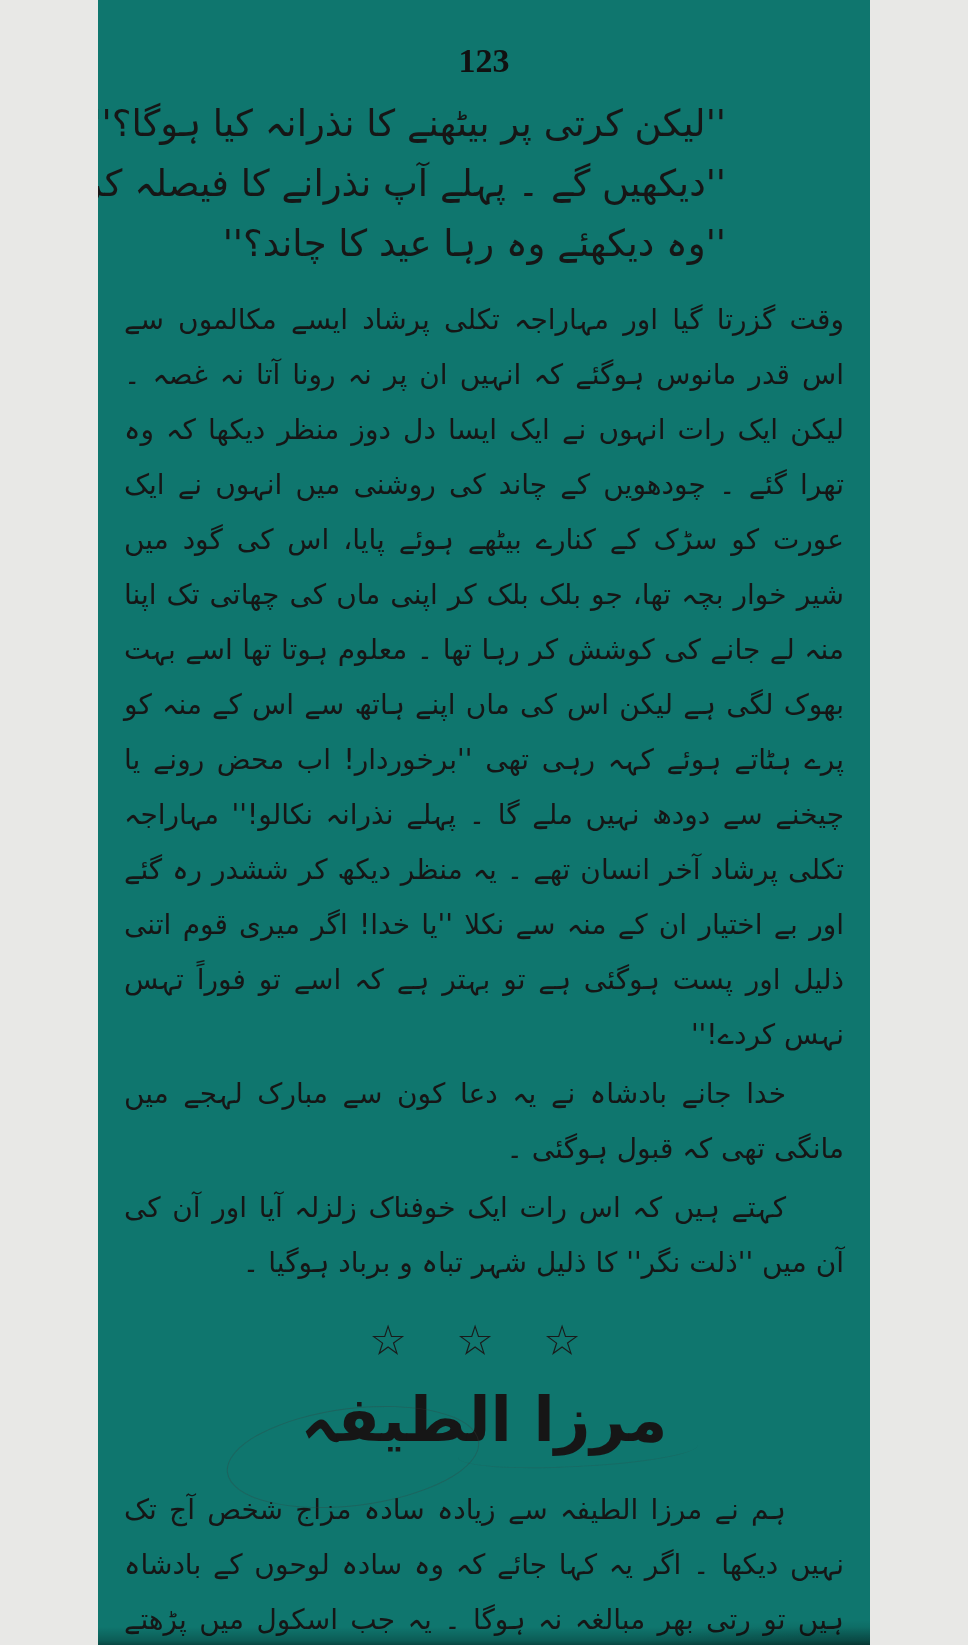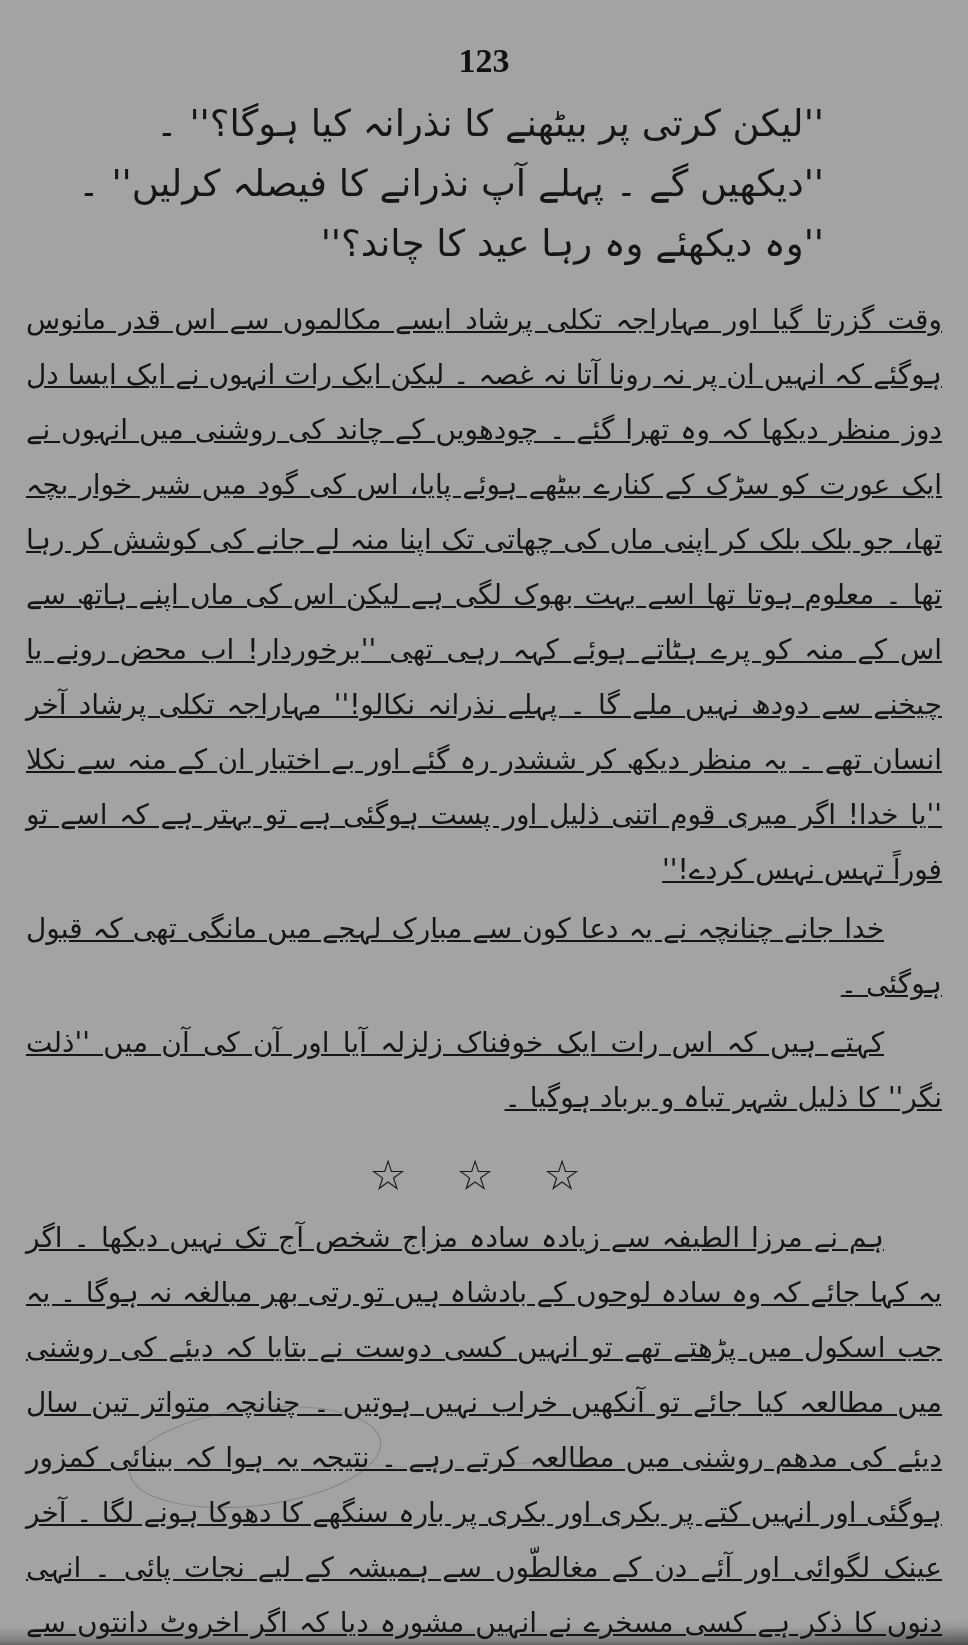--- a/index.html
+++ b/index.html
@@ -2,24 +2,24 @@
 <html lang="ur" dir="rtl"><head>
 <meta charset="utf-8">
 <style>
   html, body {
     margin: 0;
     padding: 0;
     background: #e8e8e6;
   }
   .page {
     position: relative;
-    width: 968px;
+    width: 772px;
     height: 1645px;
     margin: 0 auto;
-    background: #a3a3a3;
+    background: #0f766e;
     color: #161616;
     overflow: hidden;
     box-sizing: border-box;
     padding: 42px 26px 0 26px;
     font-family: "DejaVu Sans", sans-serif;
   }
   .page-number {
     text-align: center;
     font-family: "Liberation Serif", "DejaVu Serif", serif;
     font-weight: bold;
@@ -36,21 +36,20 @@
     line-height: 60px;
     white-space: nowrap;
   }
   .para {
     direction: rtl;
     text-align: justify;
     text-justify: inter-word;
     font-size: 28px;
     line-height: 55px;
     margin: 0 0 4px 0;
-    text-decoration: underline;
   }
   .para.first {
     margin-top: 18px;
   }
   .para.indent {
     text-indent: 58px;
   }
   .stars {
     text-align: center;
     font-size: 42px;
@@ -116,26 +115,27 @@
   <div class="page-number">123</div>
 
   <div class="dialogue">''لیکن کرتی پر بیٹھنے کا نذرانہ کیا ہوگا؟'' ۔</div>
 
   <div class="dialogue">''دیکھیں گے ۔ پہلے آپ نذرانے کا فیصلہ کرلیں'' ۔</div>
 
   <div class="dialogue">''وہ دیکھئے وہ رہا عید کا چاند؟''</div>
 
   <p class="para first">وقت گزرتا گیا اور مہاراجہ تکلی پرشاد ایسے مکالموں سے اس قدر مانوس ہوگئے کہ انہیں ان پر نہ رونا آتا نہ غصہ ۔ لیکن ایک رات انہوں نے ایک ایسا دل دوز منظر دیکھا کہ وہ تھرا گئے ۔ چودھویں کے چاند کی روشنی میں انہوں نے ایک عورت کو سڑک کے کنارے بیٹھے ہوئے پایا، اس کی گود میں شیر خوار بچہ تھا، جو بلک بلک کر اپنی ماں کی چھاتی تک اپنا منہ لے جانے کی کوشش کر رہا تھا ۔ معلوم ہوتا تھا اسے بہت بھوک لگی ہے لیکن اس کی ماں اپنے ہاتھ سے اس کے منہ کو پرے ہٹاتے ہوئے کہہ رہی تھی ''برخوردار! اب محض رونے یا چیخنے سے دودھ نہیں ملے گا ۔ پہلے نذرانہ نکالو!'' مہاراجہ تکلی پرشاد آخر انسان تھے ۔ یہ منظر دیکھ کر ششدر رہ گئے اور بے اختیار ان کے منہ سے نکلا ''یا خدا! اگر میری قوم اتنی ذلیل اور پست ہوگئی ہے تو بہتر ہے کہ اسے تو فوراً تہس نہس کردے!''</p>
 
-  <p class="para indent">خدا جانے چنانچہ نے یہ دعا کون سے مبارک لہجے میں مانگی تھی کہ قبول ہوگئی ۔</p>
+  <p class="para indent">خدا جانے بادشاہ نے یہ دعا کون سے مبارک لہجے میں مانگی تھی کہ قبول ہوگئی ۔</p>
 
   <p class="para indent">کہتے ہیں کہ اس رات ایک خوفناک زلزلہ آیا اور آن کی آن میں ''ذلت نگر'' کا ذلیل شہر تباہ و برباد ہوگیا ۔</p>
 
   <div class="stars">☆ ☆ ☆</div>
 
+  <h1 class="heading">مرزا الطیفہ</h1>
 
   <p class="para indent">ہم نے مرزا الطیفہ سے زیادہ سادہ مزاج شخص آج تک نہیں دیکھا ۔ اگر یہ کہا جائے کہ وہ سادہ لوحوں کے بادشاہ ہیں تو رتی بھر مبالغہ نہ ہوگا ۔ یہ جب اسکول میں پڑھتے تھے تو انہیں کسی دوست نے بتایا کہ دیئے کی روشنی میں مطالعہ کیا جائے تو آنکھیں خراب نہیں ہوتیں ۔ چنانچہ متواتر تین سال دیئے کی مدھم روشنی میں مطالعہ کرتے رہے ۔ نتیجہ یہ ہوا کہ بینائی کمزور ہوگئی اور انہیں کتے پر بکری اور بکری پر بارہ سنگھے کا دھوکا ہونے لگا ۔ آخر عینک لگوائی اور آئے دن کے مغالطّوں سے ہمیشہ کے لیے نجات پائی ۔ انہی دنوں کا ذکر ہے کسی مسخرے نے انہیں مشورہ دیا کہ اگر اخروٹ دانتوں سے توڑے جائیں تو دانت مضبوط ہو جاتے ہیں ۔ ایک دن ایک سخت سا</p>
 
   <div class="pencil-mark"></div>
 
   <div class="pencil-tail"></div>
 
   <div class="scan-corner"></div>
 
   <div class="scan-edge"></div>

